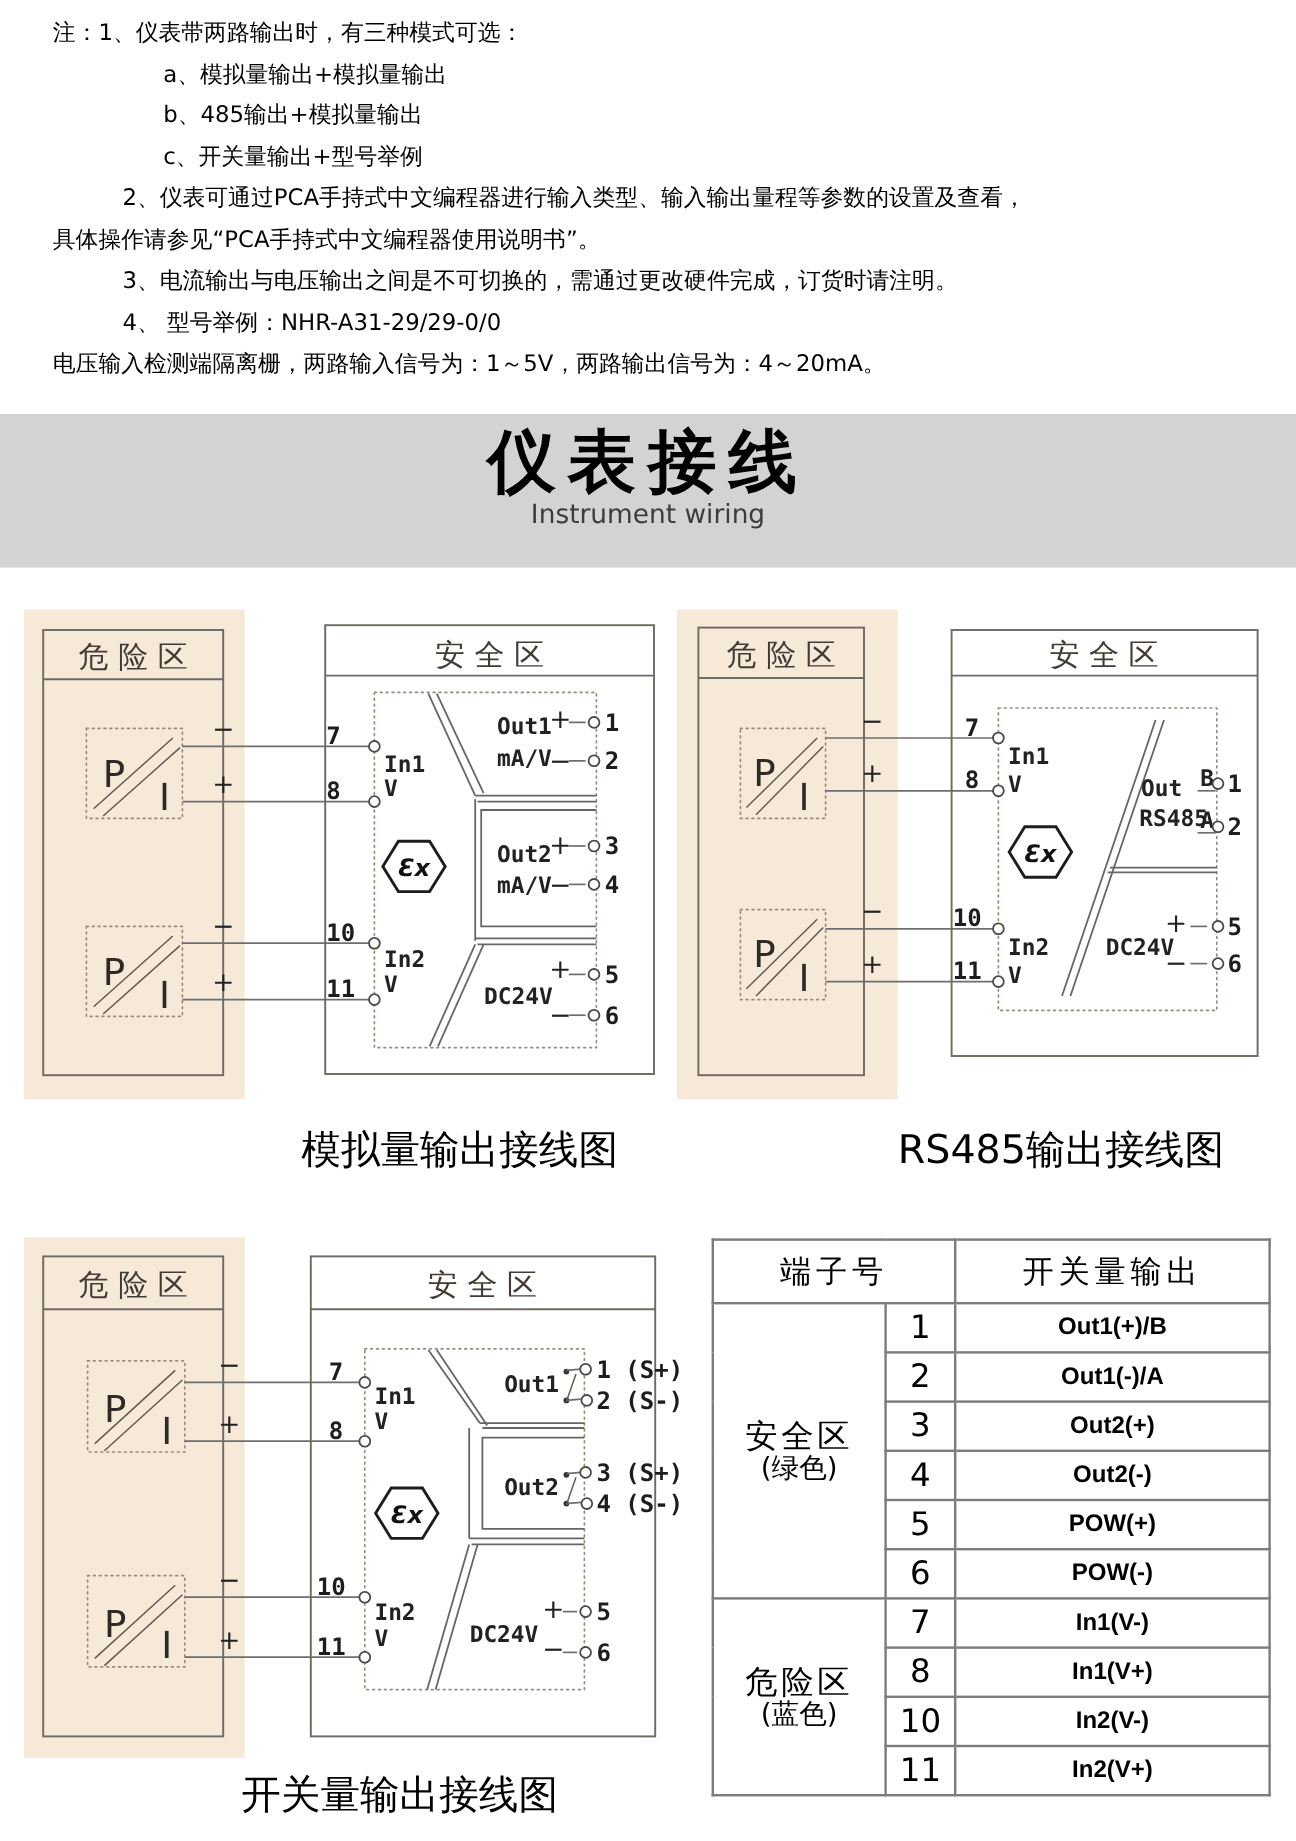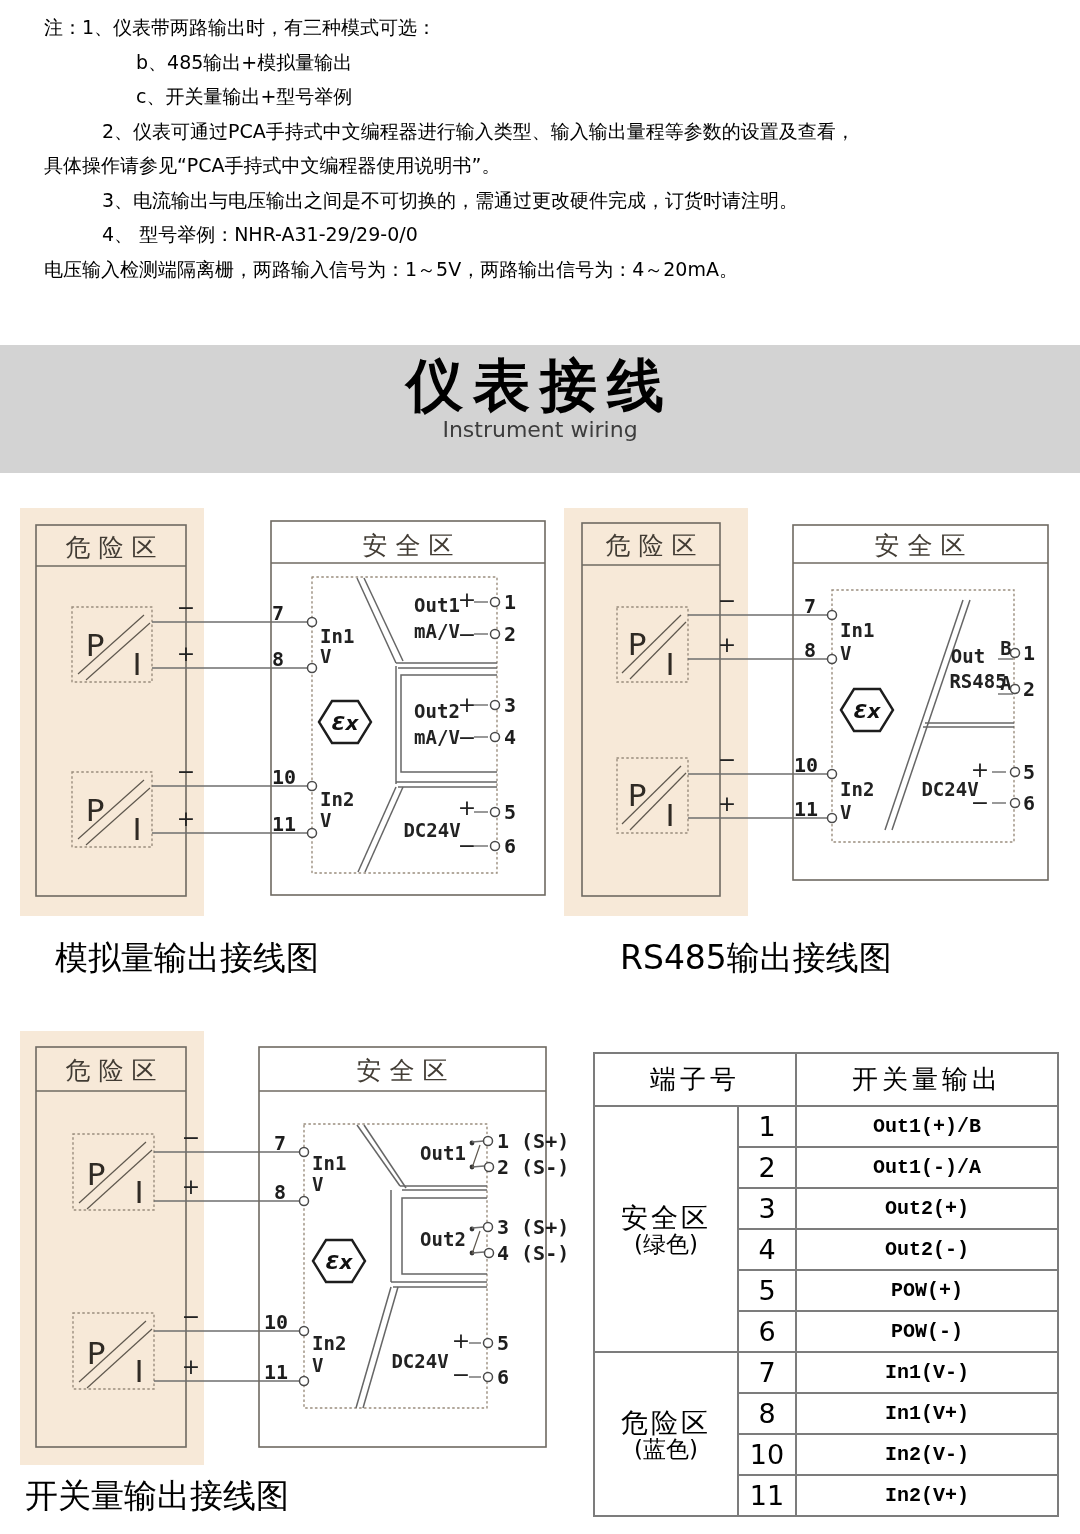--- a/index.html
+++ b/index.html
@@ -9,54 +9,55 @@
   .notes{position:absolute;top:10px;left:0;width:1075px;padding-left:44px;box-sizing:border-box;
          font-size:19px;color:#000;}
   .notes p{margin:0;line-height:34.5px;white-space:nowrap;}
   .ind1{padding-left:58px;}
   .ind2{padding-left:92px;}
   
   .banner{position:absolute;left:0;top:345px;width:1080px;height:128px;background:#d3d3d3;text-align:center;}
   .banner .t{margin:0;padding-top:8px;font-size:57px;font-weight:bold;letter-spacing:10px;line-height:64px;color:#000;}
   .banner .s{margin:0;font-size:22px;color:#3d3d3d;line-height:26px;}
   
-  .cap{position:absolute;font-size:33px;font-weight:500;color:#000;text-align:left;}
+  .cap{position:absolute;font-size:33px;font-weight:500;color:#000;text-align:right;}
   
   svg.diag{position:absolute;}
   .bx{fill:none;stroke:#6f6a62;stroke-width:1.6;}
   .dt{fill:none;stroke:#998c7c;stroke-width:1.4;stroke-dasharray:1.5 3.4;stroke-linecap:round;}
   .wr{stroke:#6e6e6e;stroke-width:1.4;}
   .pd{stroke:#5f584e;stroke-width:1.2;}
   .br{stroke:#666;stroke-width:1.5;fill:none;}
   .tc{fill:#fff;stroke:#4a4a4a;stroke-width:1.5;}
   .dot{fill:#333;}
   .zh{font-family:"DejaVu Sans",sans-serif;font-size:25px;font-weight:500;fill:#423c34;letter-spacing:8px;}
   .mn{font-family:"DejaVu Sans Mono",monospace;font-size:19px;font-weight:bold;fill:#222;}
   .nm{font-family:"DejaVu Sans Mono",monospace;font-size:20px;font-weight:bold;fill:#1d1d1d;}
   .sg{font-family:"DejaVu Sans",sans-serif;font-size:22px;fill:#222;}
   .pi{font-family:"DejaVu Sans",sans-serif;font-size:31px;fill:#2f2a24;}
   .exg{font-family:"DejaVu Sans",sans-serif;font-size:20px;font-weight:bold;font-style:italic;fill:#111;}
   .hex{fill:none;stroke:#1d1d1d;stroke-width:2.4;}
   
-  .ttab{position:absolute;left:593px;top:1032px;border-collapse:collapse;table-layout:fixed;background:#fff;margin-top:20px;}
+  .ttab{position:absolute;left:593px;top:1032px;border-collapse:collapse;table-layout:fixed;background:#fff;}
   .ttab th,.ttab td{border:2px solid #7c7c7c;padding:0;text-align:center;vertical-align:middle;}
   .ttab th{font-size:26px;font-weight:500;letter-spacing:4px;height:51px;}
   .drow td{height:39px;}
   .ncell{font-size:27px;font-family:"DejaVu Sans",sans-serif;}
-  .dcell{font-size:20px;font-weight:bold;font-family:Liberation Mono, monospace;}
+  .dcell{font-size:20px;font-weight:bold;font-family:Liberation Sans, sans-serif;}
   .gcell .gmain{display:block;font-size:27px;letter-spacing:3px;line-height:29px;}
   .gcell .gsub{display:block;font-size:23px;line-height:24px;}
 </style>
 </head>
 <body>
 
 <div id="page">
 
   <div class="notes">
     <p>注：1、仪表带两路输出时，有三种模式可选：</p>
+    <p class="ind2">a、模拟量输出+模拟量输出</p>
     <p class="ind2">b、485输出+模拟量输出</p>
     <p class="ind2">c、开关量输出+型号举例</p>
     <p class="ind1">2、仪表可通过PCA手持式中文编程器进行输入类型、输入输出量程等参数的设置及查看，</p>
     <p>具体操作请参见“PCA手持式中文编程器使用说明书”。</p>
     <p class="ind1">3、电流输出与电压输出之间是不可切换的，需通过更改硬件完成，订货时请注明。</p>
     <p class="ind1">4、 型号举例：NHR-A31-29/29-0/0</p>
     <p>电压输入检测端隔离栅，两路输入信号为：1～5V，两路输出信号为：4～20mA。</p>
   </div>
 
   <div class="banner">

